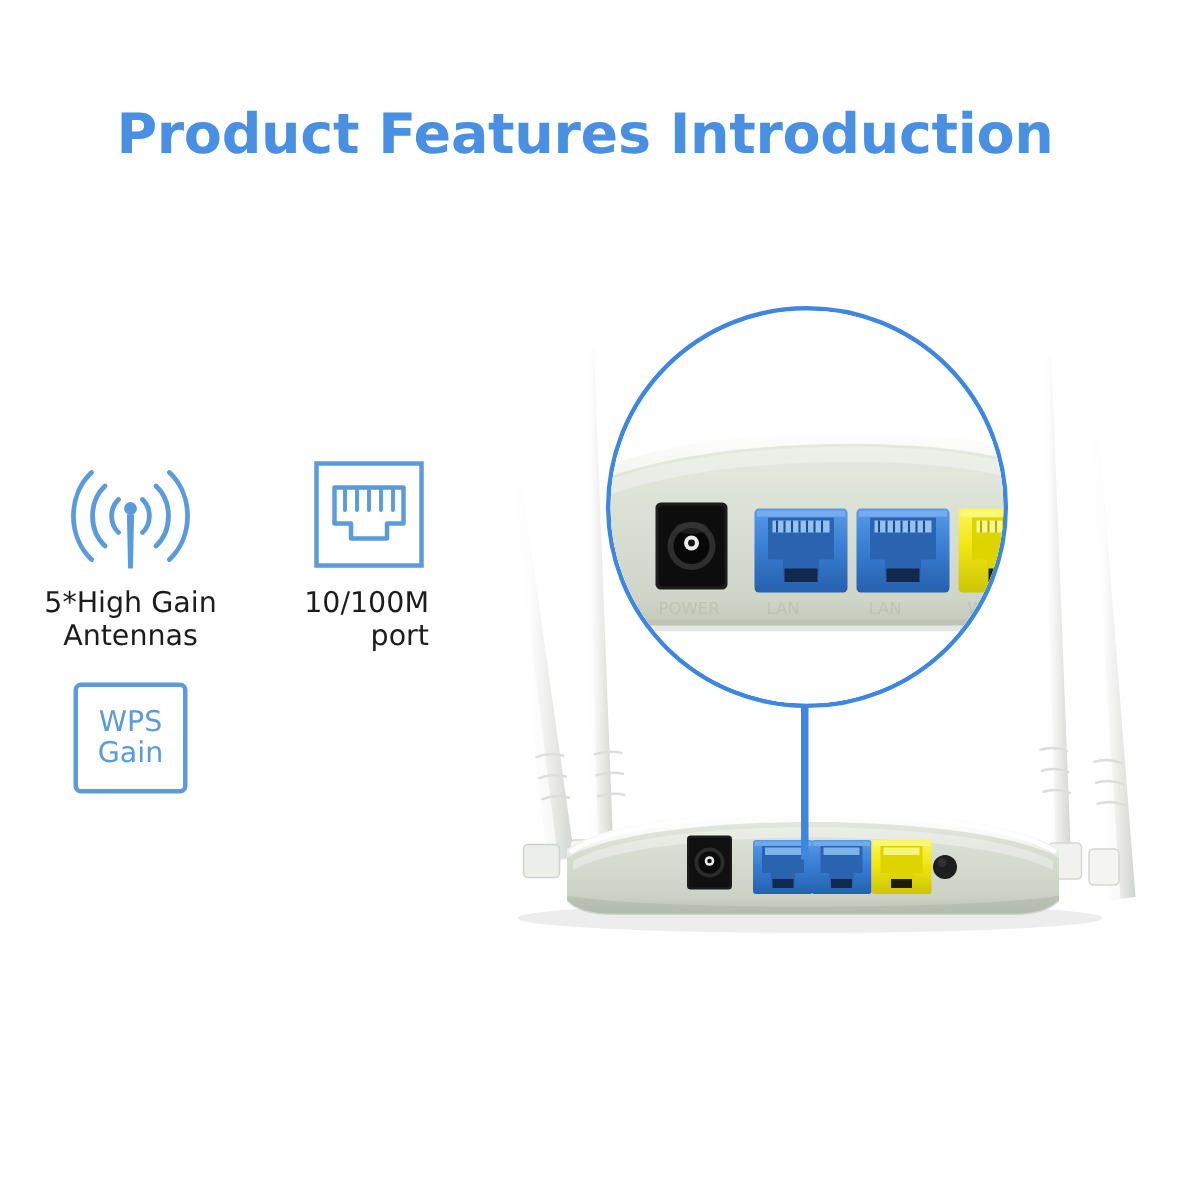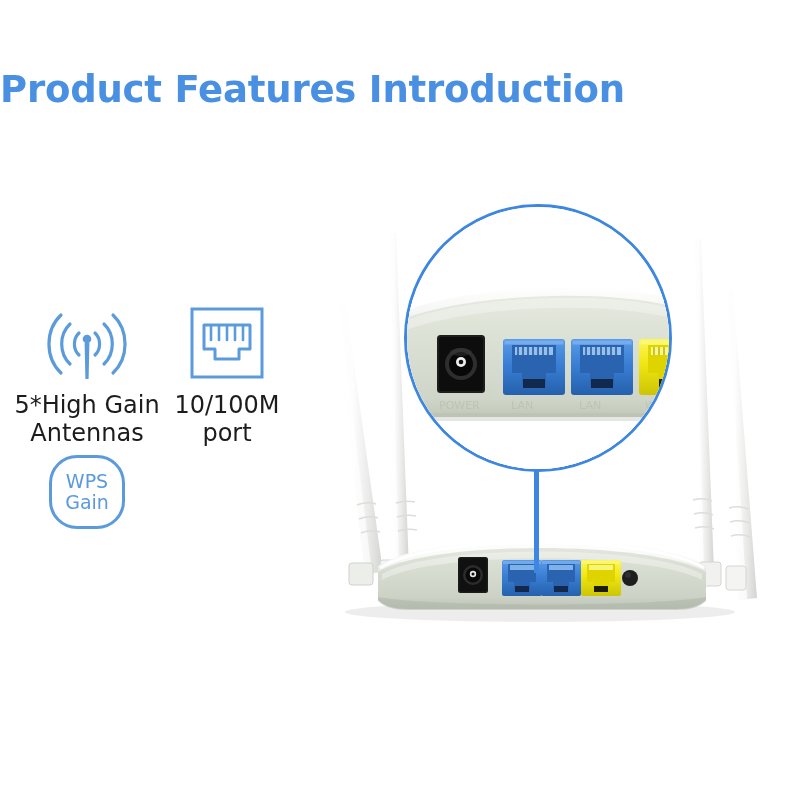--- a/index.html
+++ b/index.html
@@ -15,56 +15,57 @@
     font-family: "DejaVu Sans", "Liberation Sans", sans-serif;
     -webkit-font-smoothing: antialiased;
   }
 
   
   #page-title {
     position: absolute;
     top: 68px;
     left: 0;
     width: 780px;
+    text-align: center;
     font-size: 37px;
     font-weight: bold;
     color: #4a90e2;
     letter-spacing: -0.2px;
     white-space: nowrap;
   }
 
   
   .feature {
     position: absolute;
     text-align: center;
   }
   .feature-caption {
-    font-size: 24px;
+    font-size: 19px;
     color: #1c1c1c;
     line-height: 1.15;
     margin-top: 7px;
     white-space: pre-line;
     font-family: "DejaVu Sans", "Liberation Sans", sans-serif;
   }
   .feature-icon {
     display: block;
     margin: 0 auto;
   }
 
   #feature-antennas { left: 12px;  top: 305px; width: 150px; }
-  #feature-port     { left: 168px; top: 305px; width: 118px; }
+  #feature-port     { left: 168px; top: 305px; width: 118px; text-align: right; }
   #feature-wps      { left: 12px;  top: 455px; width: 150px; }
 
   
   .wps-box {
     width: 76px;
     height: 74px;
     margin: 0 auto;
     border: 3px solid #5b9bdc;
-    border-radius: 28px;
+    border-radius: 5px;
     box-sizing: border-box;
     display: flex;
     flex-direction: column;
     align-items: center;
     justify-content: center;
     line-height: 1.08;
   }
   .wps-box span {
     color: #5b9bdc;
     font-size: 19px;

